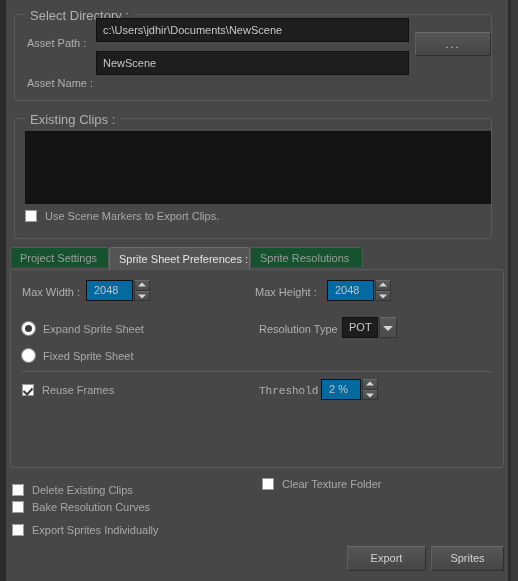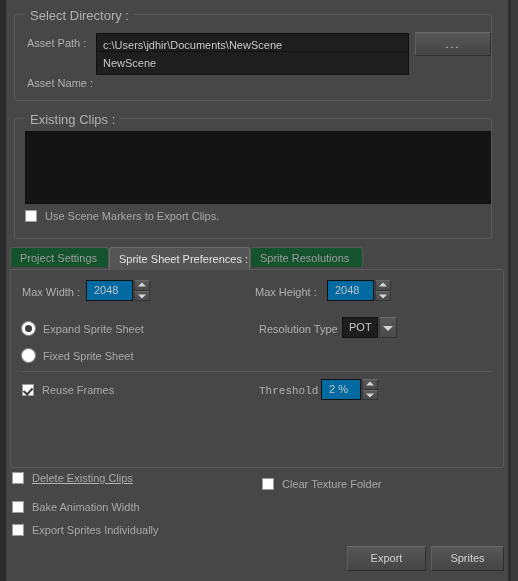--- a/index.html
+++ b/index.html
@@ -312,21 +312,21 @@
   <div class="edge-left"></div>
   <div class="edge-right"></div>
   <div class="edge-right-dark"></div>
 
   <div class="groupbox" style="left:14px; top:14px; width:476px; height:85px;">
     <span class="group-label">Select Directory :</span>
   </div>
 
   <span class="field-label" style="left:27px; top:37px;">Asset Path :</span>
 
-  <div class="textinput" style="left:96px; top:33px; width:313px; height:24px;" title="c:\Users\jdhir\Documents\NewScene">c:\Users\jdhir\Documents\NewScene</div>
+  <div class="textinput" style="left:96px; top:18px; width:313px; height:24px;" title="c:\Users\jdhir\Documents\NewScene">c:\Users\jdhir\Documents\NewScene</div>
 
   <div class="pushbtn" style="left:415px; top:32px; width:76px; height:24px; line-height:22px;">
     <span class="dots-glyph">...</span>
   </div>
 
   <span class="field-label" style="left:27px; top:77px;">Asset Name :</span>
 
   <div class="textinput" style="left:96px; top:51px; width:313px; height:24px;">NewScene</div>
 
   <div class="groupbox" style="left:14px; top:118px; width:476px; height:119px;">
@@ -415,28 +415,28 @@
     <div class="spin-btns">
       <div class="spin-btn up">
         <span class="arrow"></span>
       </div>
       <div class="spin-btn down">
         <span class="arrow"></span>
       </div>
     </div>
   </div>
 
-  <div class="cb-row" style="left:12px; top:472px;text-decoration:underline;">
+  <div class="cb-row" style="left:12px; top:484px;">
     <span class="cb-box"></span>
     <span class="cb-label">Delete Existing Clips</span>
   </div>
 
   <div class="cb-row" style="left:12px; top:501px;">
     <span class="cb-box"></span>
-    <span class="cb-label">Bake Animation Width</span>
+    <span class="cb-label">Bake Resolution Curves</span>
   </div>
 
   <div class="cb-row" style="left:12px; top:524px;">
     <span class="cb-box"></span>
     <span class="cb-label">Export Sprites Individually</span>
   </div>
 
   <div class="cb-row" style="left:262px; top:478px;">
     <span class="cb-box"></span>
     <span class="cb-label">Clear Texture Folder</span>

